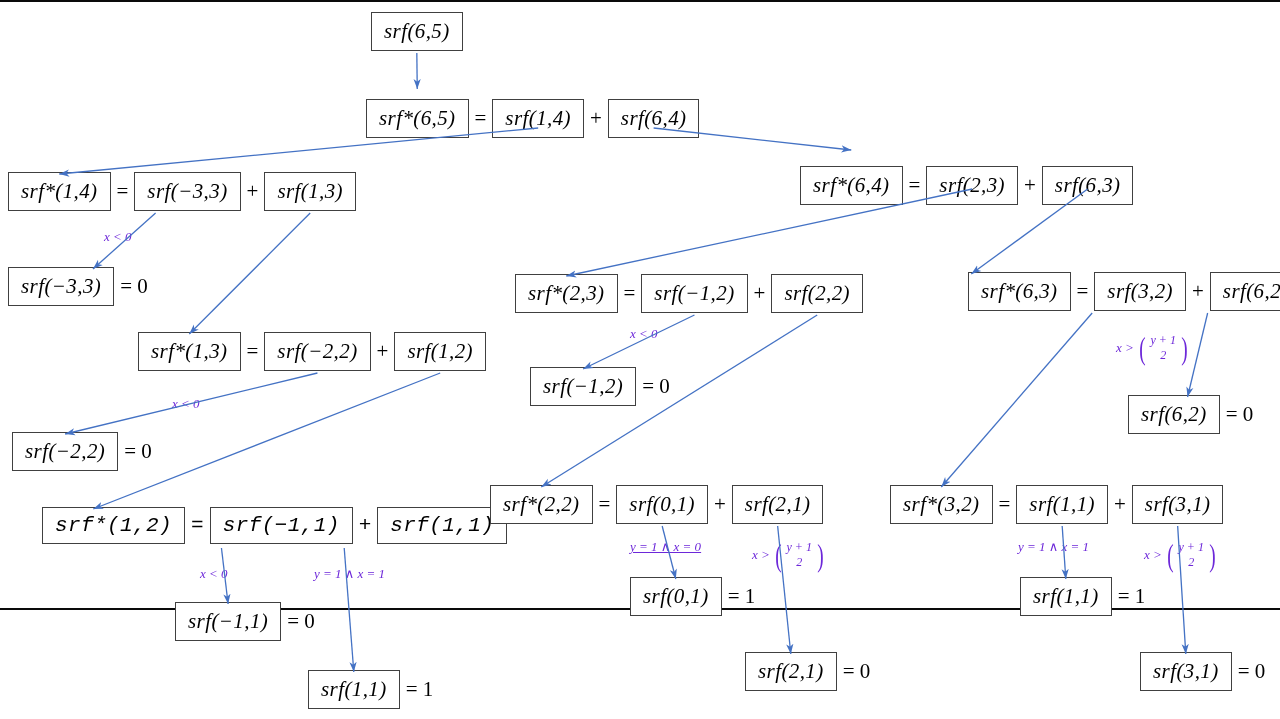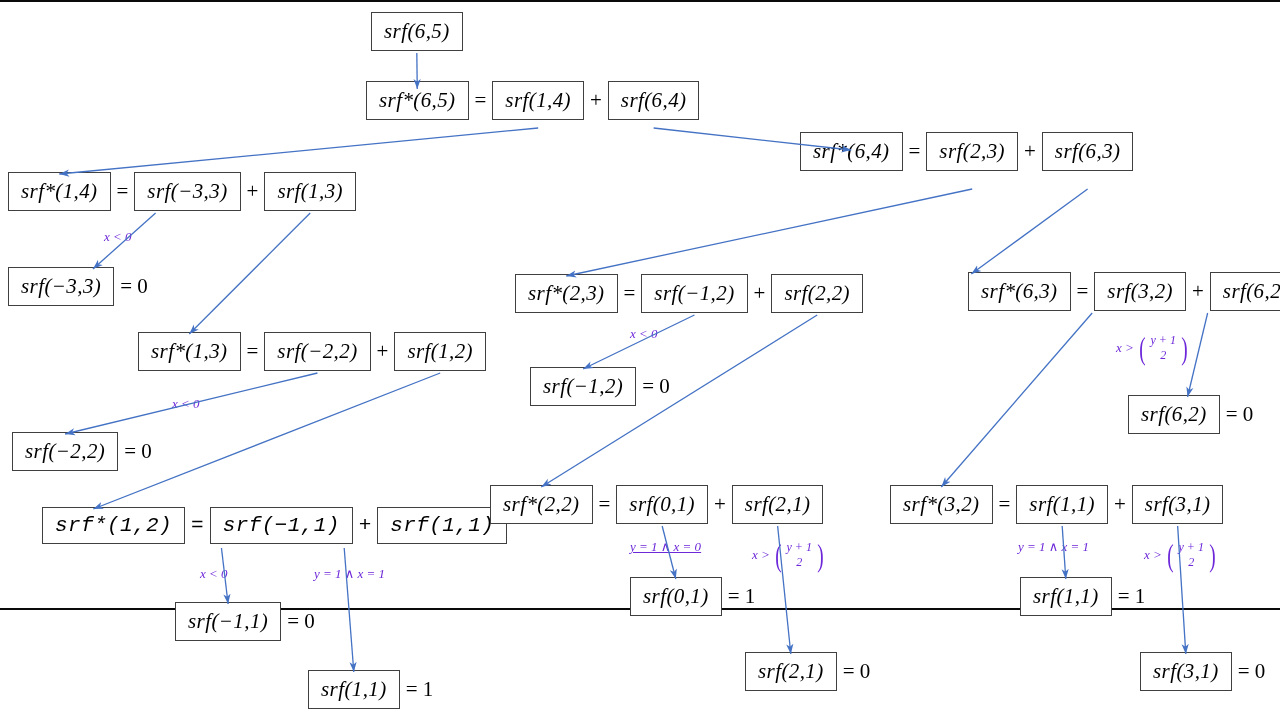--- a/index.html
+++ b/index.html
@@ -101,28 +101,28 @@
       <line x1="221.453125" y1="546" x2="228.09375" y2="602" class="arrow" marker-end="url(#arrowhead)"></line>
       <line x1="344.203125" y1="546" x2="353.8125" y2="670" class="arrow" marker-end="url(#arrowhead)"></line>
       <line x1="662.171875" y1="524" x2="675.8125" y2="577" class="arrow" marker-end="url(#arrowhead)"></line>
       <line x1="777.640625" y1="524" x2="790.8125" y2="652" class="arrow" marker-end="url(#arrowhead)"></line>
       <line x1="1062.171875" y1="524" x2="1065.8125" y2="577" class="arrow" marker-end="url(#arrowhead)"></line>
       <line x1="1177.640625" y1="524" x2="1185.8125" y2="652" class="arrow" marker-end="url(#arrowhead)"></line>
     </svg>
 <div class="node" style="left: 371px; top: 10px;">
       <span class="part box">srf(6,5)</span>
     </div>
-    <div class="node" style="left: 366px; top: 79px;">
+    <div class="node" style="left: 366px; top: 97px;">
       <span class="part box">srf*(6,5)</span>
       <span class="part op">=</span>
       <span class="part box">srf(1,4)</span>
       <span class="part op">+</span>
       <span class="part box">srf(6,4)</span>
     </div>
-    <div class="node" style="left: 800px; top: 130px;">
+    <div class="node" style="left: 800px; top: 164px;">
       <span class="part box">srf*(6,4)</span>
       <span class="part op">=</span>
       <span class="part box">srf(2,3)</span>
       <span class="part op">+</span>
       <span class="part box">srf(6,3)</span>
     </div>
     <div class="node" style="left: 8px; top: 170px;">
       <span class="part box">srf*(1,4)</span>
       <span class="part op">=</span>
       <span class="part box">srf(−3,3)</span>

